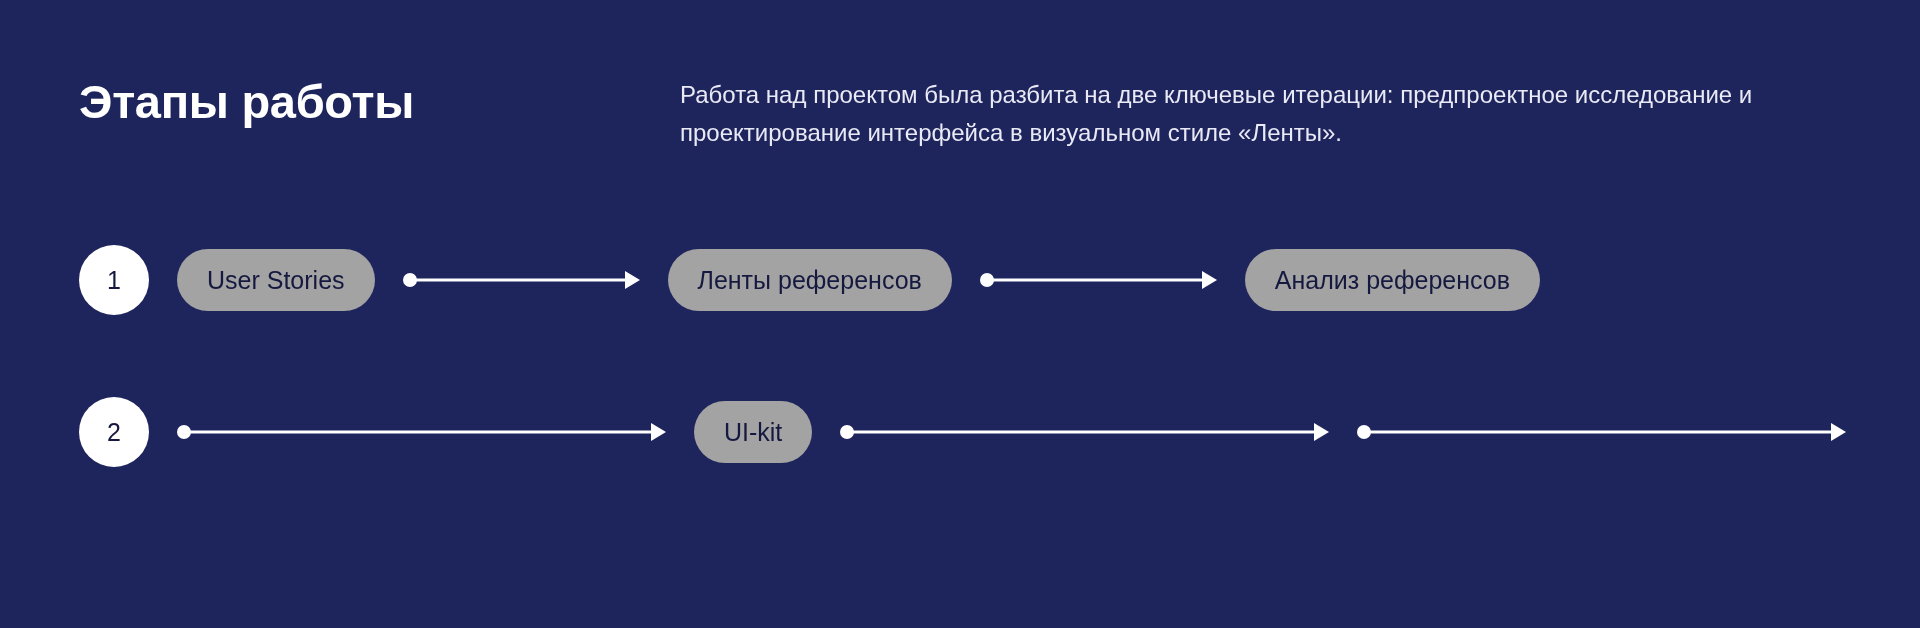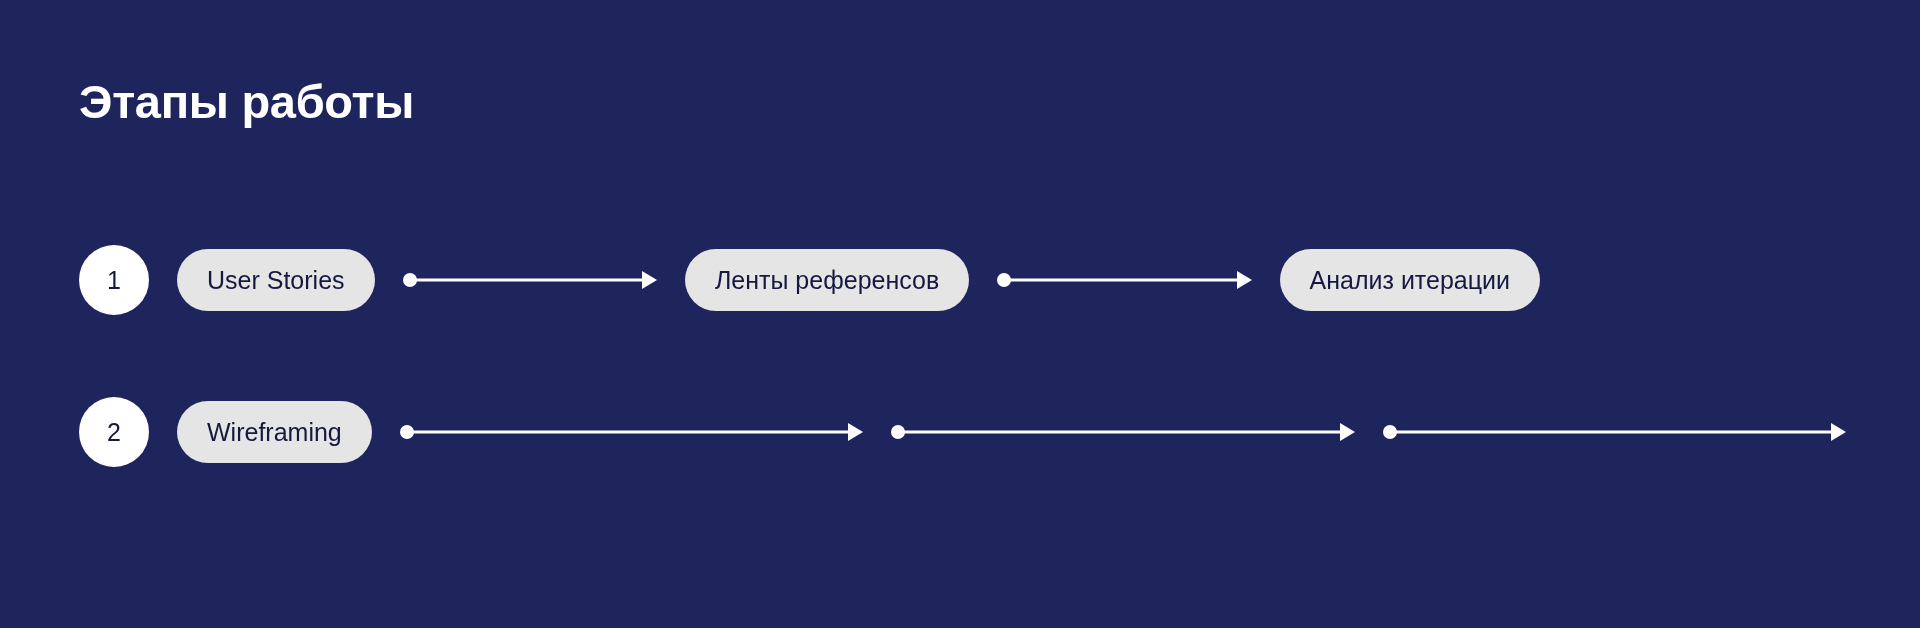--- a/index.html
+++ b/index.html
@@ -71,21 +71,21 @@
     display: flex;
     align-items: center;
     justify-content: center;
     flex: 0 0 auto;
     font-weight: 400;
   }
 
   .pill {
     height: 62px;
     border-radius: 36px;
-    background: #e5e5e5;
+    background: #a3a3a3;
     color: #15193f;
     font-size: 25px;
     display: flex;
     align-items: center;
     justify-content: center;
     padding: 0 30px;
     flex: 0 0 auto;
     white-space: nowrap;
     font-weight: 400;
   }
@@ -132,20 +132,21 @@
   
   #flow-row-2 { padding-left: 79px; padding-right: 74px; gap: 28px; }
 </style>
 </head>
 <body>
 
 <div id="stage">
 
   <div id="header-area">
     <h1 id="page-title">Этапы работы</h1>
+    <p id="intro-paragraph">Работа над проектом была разбита на две ключевые итерации: предпроектное исследование и проектирование интерфейса в визуальном стиле «Ленты».</p>
   </div>
 
   <div class="flow-row" id="flow-row-1">
 
     <div class="step-number">1</div>
 
     <div class="pill">User Stories</div>
 
     <div class="connector">
       <span class="dot"></span>
@@ -154,35 +155,35 @@
     </div>
 
     <div class="pill">Ленты референсов</div>
 
     <div class="connector">
       <span class="dot"></span>
       <span class="shaft"></span>
       <span class="head"></span>
     </div>
 
-    <div class="pill">Анализ итерации</div>
+    <div class="pill">Анализ референсов</div>
   </div>
 
   <div class="flow-row" id="flow-row-2">
 
     <div class="step-number">2</div>
 
-    <div class="pill">Wireframing</div>
 
     <div class="connector">
       <span class="dot"></span>
       <span class="shaft"></span>
       <span class="head"></span>
     </div>
 
+    <div class="pill">UI-kit</div>
 
     <div class="connector">
       <span class="dot"></span>
       <span class="shaft"></span>
       <span class="head"></span>
     </div>
 
 
     <div class="connector">
       <span class="dot"></span>

